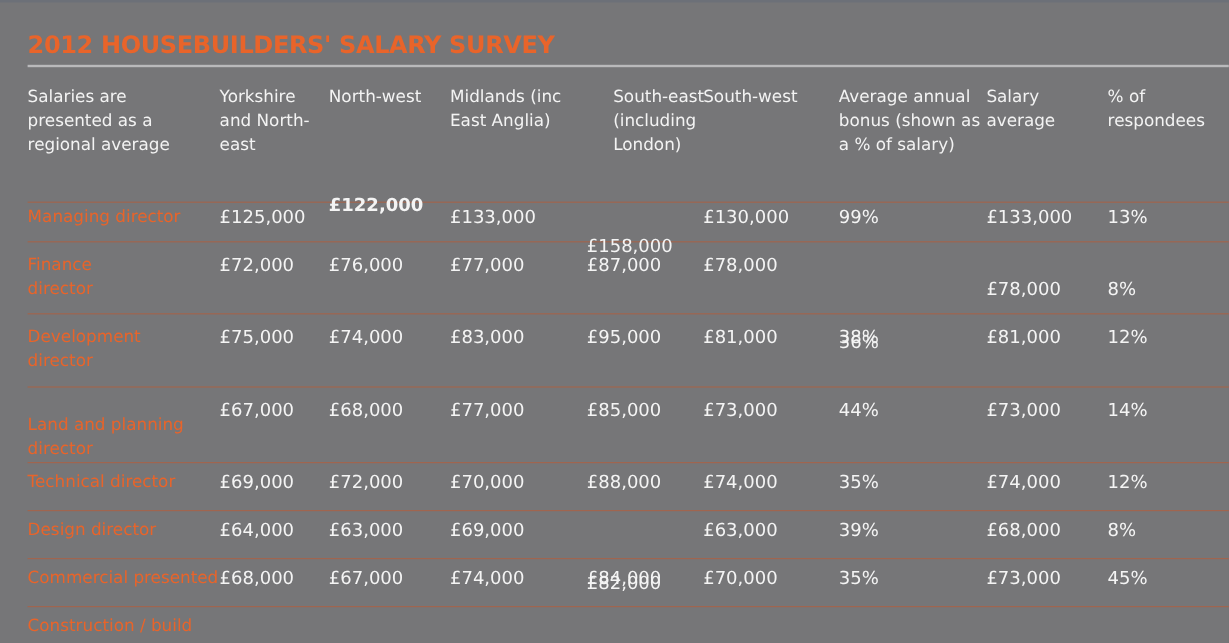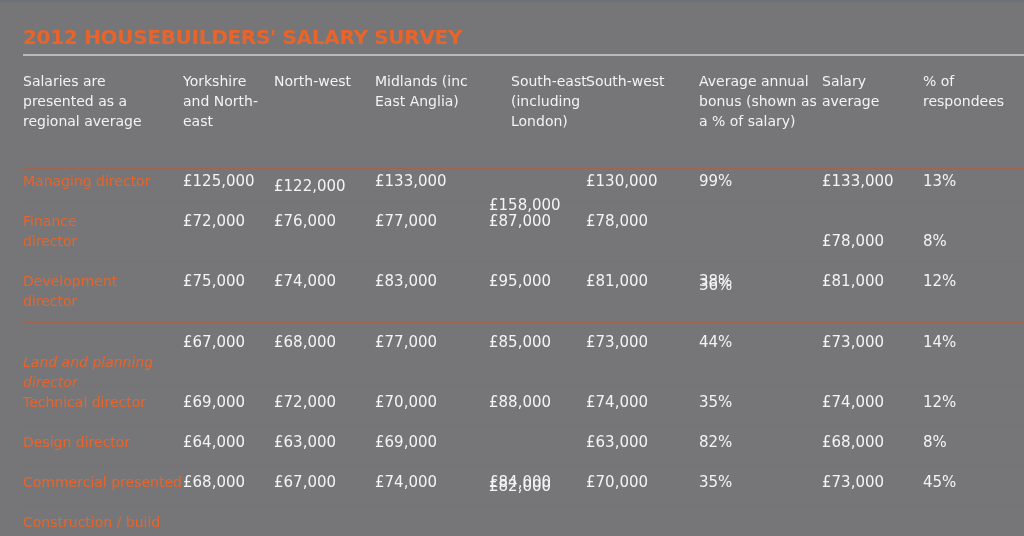--- a/index.html
+++ b/index.html
@@ -34,21 +34,21 @@
 <div class="sep" style="top:261px;"></div>
 <div class="sep" style="top:322px;"></div>
 <div class="sep" style="top:385px;"></div>
 <div class="sep" style="top:425px;"></div>
 <div class="sep" style="top:465px;"></div>
 <div class="sep" style="top:505px;"></div>
 
 <div>
   <div class="role" style="top:171px;">Managing director</div>
   <div class="cell" style="left:183px;top:171px;">£125,000</div>
-  <div class="cell" style="left:274px;top:176px;">£122,000</div>
+  <div class="cell" style="left:274px;top:161px;font-weight:bold;">£122,000</div>
   <div class="cell" style="left:375px;top:171px;">£133,000</div>
   <div class="cell" style="left:489px;top:171px;margin-top:24px;">£158,000</div>
   <div class="cell" style="left:586px;top:171px;">£130,000</div>
   <div class="cell" style="left:699px;top:171px;">99%</div>
   <div class="cell" style="left:822px;top:171px;">£133,000</div>
   <div class="cell" style="left:923px;top:171px;">13%</div>
 </div>
 
 <div>
   <div class="role" style="top:211px;width:90px;">Finance director</div>
@@ -68,21 +68,21 @@
   <div class="cell" style="left:274px;top:271px;">£74,000</div>
   <div class="cell" style="left:375px;top:271px;">£83,000</div>
   <div class="cell" style="left:489px;top:271px;">£95,000</div>
   <div class="cell" style="left:586px;top:271px;">£81,000</div>
   <div class="cell" style="left:699px;top:271px;">38%</div>
   <div class="cell" style="left:822px;top:271px;">£81,000</div>
   <div class="cell" style="left:923px;top:271px;">12%</div>
 </div>
 
 <div>
-  <div class="role" style="top:352px;width:150px;font-style:italic;">Land and planning director</div>
+  <div class="role" style="top:344px;width:150px;">Land and planning director</div>
   <div class="cell" style="left:183px;top:332px;">£67,000</div>
   <div class="cell" style="left:274px;top:332px;">£68,000</div>
   <div class="cell" style="left:375px;top:332px;">£77,000</div>
   <div class="cell" style="left:489px;top:332px;">£85,000</div>
   <div class="cell" style="left:586px;top:332px;">£73,000</div>
   <div class="cell" style="left:699px;top:332px;">44%</div>
   <div class="cell" style="left:822px;top:332px;">£73,000</div>
   <div class="cell" style="left:923px;top:332px;">14%</div>
 </div>
 
@@ -98,21 +98,21 @@
   <div class="cell" style="left:923px;top:392px;">12%</div>
 </div>
 
 <div>
   <div class="role" style="top:432px;">Design director</div>
   <div class="cell" style="left:183px;top:432px;">£64,000</div>
   <div class="cell" style="left:274px;top:432px;">£63,000</div>
   <div class="cell" style="left:375px;top:432px;">£69,000</div>
   <div class="cell" style="left:489px;top:432px;margin-top:44px;">£82,000</div>
   <div class="cell" style="left:586px;top:432px;">£63,000</div>
-  <div class="cell" style="left:699px;top:432px;">82%</div>
+  <div class="cell" style="left:699px;top:432px;">39%</div>
   <div class="cell" style="left:822px;top:432px;">£68,000</div>
   <div class="cell" style="left:923px;top:432px;">8%</div>
 </div>
 
 <div>
   <div class="role" style="top:472px;white-space:nowrap;">Commercial presented</div>
   <div class="cell" style="left:183px;top:472px;">£68,000</div>
   <div class="cell" style="left:274px;top:472px;">£67,000</div>
   <div class="cell" style="left:375px;top:472px;">£74,000</div>
   <div class="cell" style="left:489px;top:472px;">£84,000</div>

